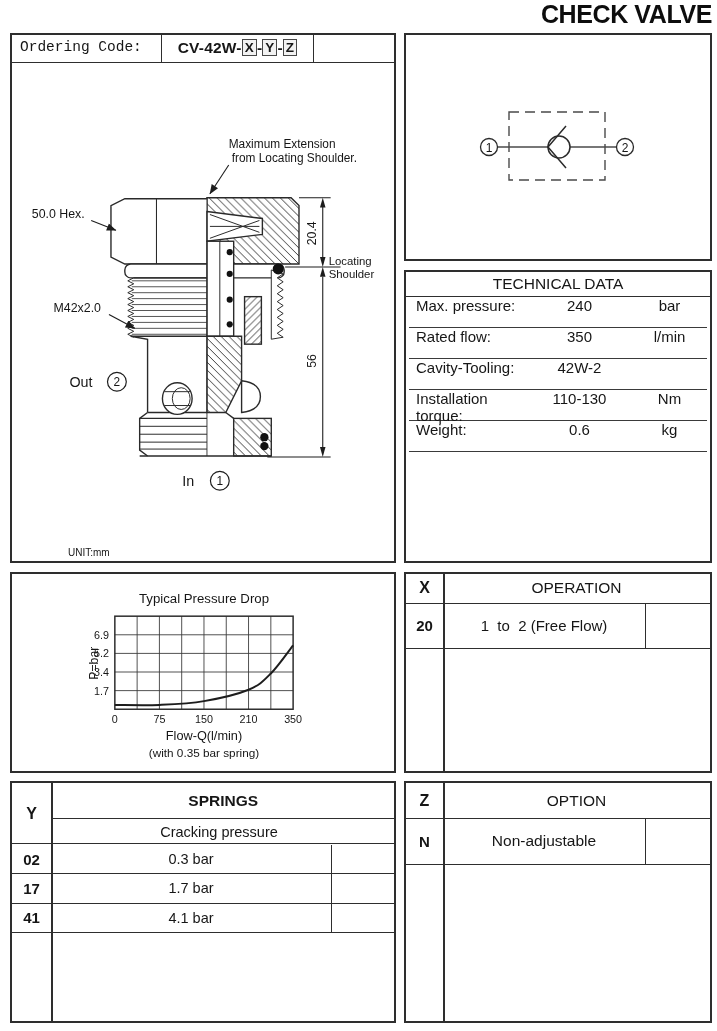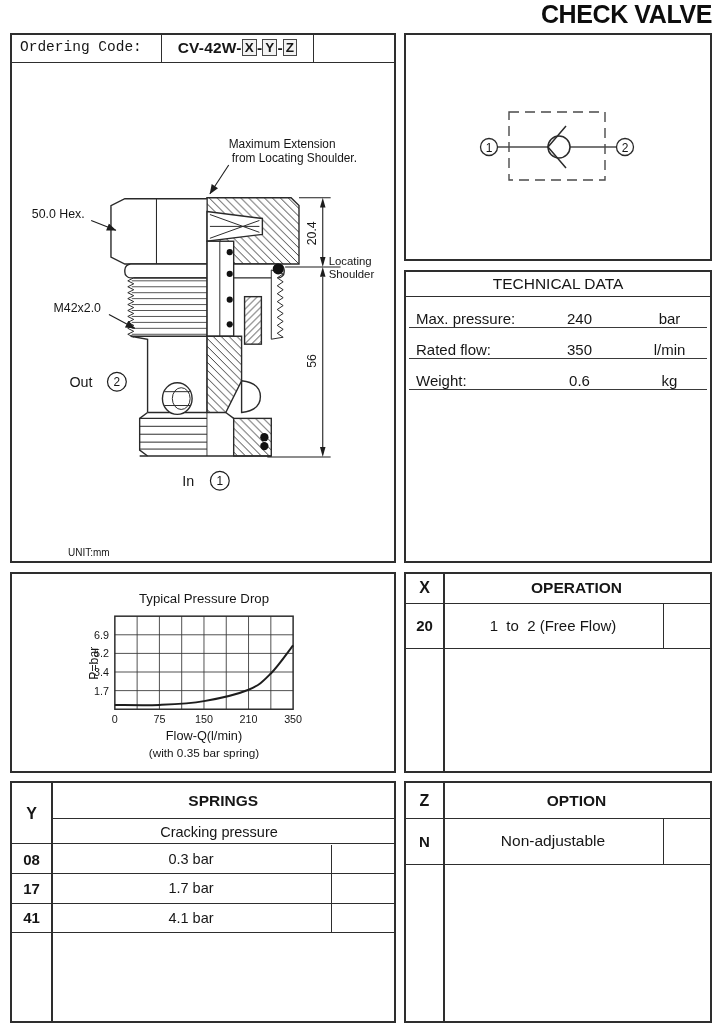--- a/index.html
+++ b/index.html
@@ -18,33 +18,33 @@
   .order-label { width:150px; border-right:1.5px solid #2e2e2e; font-size:14.5px;
     line-height:25px; padding-left:8px;font-family:Liberation Mono, monospace; }
   .order-code { width:152px; border-right:1.5px solid #2e2e2e; font-size:15.5px;
     font-weight:bold; text-align:center; line-height:25px; letter-spacing:0.2px; }
   .code-box { display:inline-block; border:1.5px solid #474747; background:#f2f2f2;
     font-size:13.5px; line-height:15px; padding:0 2px; vertical-align:1px; }
   .unit-note { position:absolute; left:8px; bottom:3px; font-size:10px;margin-left:48px; }
   
   .tech-header { height:25px; line-height:24px; border-bottom:1.5px solid #2e2e2e;
     text-align:center; font-weight:normal; font-size:15.5px; }
-  .tech-row { height:31px; display:flex; align-items:flex-end;
+  .tech-row { height:31px; display:flex; align-items:flex-start;
     border-bottom:1.4px solid #3a3a3a; margin:0 3px; font-size:15px; }
   .tech-label { flex:1; padding-left:7px; }
   .tech-value { width:105px; text-align:center; }
   .tech-unit  { width:75px; text-align:center; }
   
   .vline { position:absolute; background:#2e2e2e; width:1.5px; top:0; bottom:0; }
   .tbl-header { display:flex; border-bottom:1.5px solid #2e2e2e; }
   .keycell { width:37px; display:flex; align-items:center; justify-content:center;
     font-weight:bold; font-size:16px; }
   .titlecell { flex:1; display:flex; align-items:center; justify-content:center;
-    font-weight:bold; font-size:15.5px; }
-  .data-row { display:flex; border-bottom:1.5px solid #2e2e2e;gap:9px; }
+    font-weight:normal; font-size:15.5px; }
+  .data-row { display:flex; border-bottom:1.5px solid #2e2e2e; }
   .valcell { display:flex; align-items:center; justify-content:center;
     font-size:15px; white-space:pre; }
   .smallcell { border-left:1.5px solid #2e2e2e; }
   
   .springs-title { position:absolute; left:40.5px; right:0; top:0; height:36px;
     border-bottom:1.5px solid #2e2e2e; display:flex; align-items:center;
     justify-content:center; font-weight:bold; font-size:15.5px; }
   .springs-sub { position:absolute; left:0; right:0; top:37.5px; height:23px;
     border-bottom:1.5px solid #2e2e2e; display:flex; align-items:center;
     justify-content:center; padding-left:32px; font-size:14.5px; }
@@ -191,20 +191,30 @@
     <span class="tech-label">Max. pressure:</span>
     <span class="tech-value">240</span>
     <span class="tech-unit">bar</span>
   </div>
   <div class="tech-row">
     <span class="tech-label">Rated flow:</span>
     <span class="tech-value">350</span>
     <span class="tech-unit">l/min</span>
   </div>
   <div class="tech-row">
+    <span class="tech-label">Cavity-Tooling:</span>
+    <span class="tech-value">42W-2</span>
+    <span class="tech-unit"></span>
+  </div>
+  <div class="tech-row">
+    <span class="tech-label">Installation torque:</span>
+    <span class="tech-value">110-130</span>
+    <span class="tech-unit">Nm</span>
+  </div>
+  <div class="tech-row">
     <span class="tech-label">Weight:</span>
     <span class="tech-value">0.6</span>
     <span class="tech-unit">kg</span>
   </div>
 </div>
 
 <div class="box" style="left:10px; top:572px; width:386px; height:201px;">
   <svg width="382" height="197" viewBox="0 0 390 201">
     <text x="196" y="30" text-anchor="middle" font-size="13.5">Typical Pressure Drop</text>
 
@@ -248,21 +258,21 @@
   </div>
 </div>
 
 <div class="box" style="left:10px; top:781px; width:386px; height:242px;">
   <div class="vline" style="left:39px;"></div>
   <div class="springs-key">Y</div>
   <div class="springs-title">SPRINGS</div>
   <div class="springs-sub">Cracking pressure</div>
   <div class="springs-rows">
     <div class="springs-row">
-      <div class="springs-code">08</div>
+      <div class="springs-code">02</div>
       <div class="springs-val">0.3 bar</div>
       <div class="springs-small"></div>
     </div>
     <div class="springs-row">
       <div class="springs-code">17</div>
       <div class="springs-val">1.7 bar</div>
       <div class="springs-small"></div>
     </div>
     <div class="springs-row">
       <div class="springs-code">41</div>

